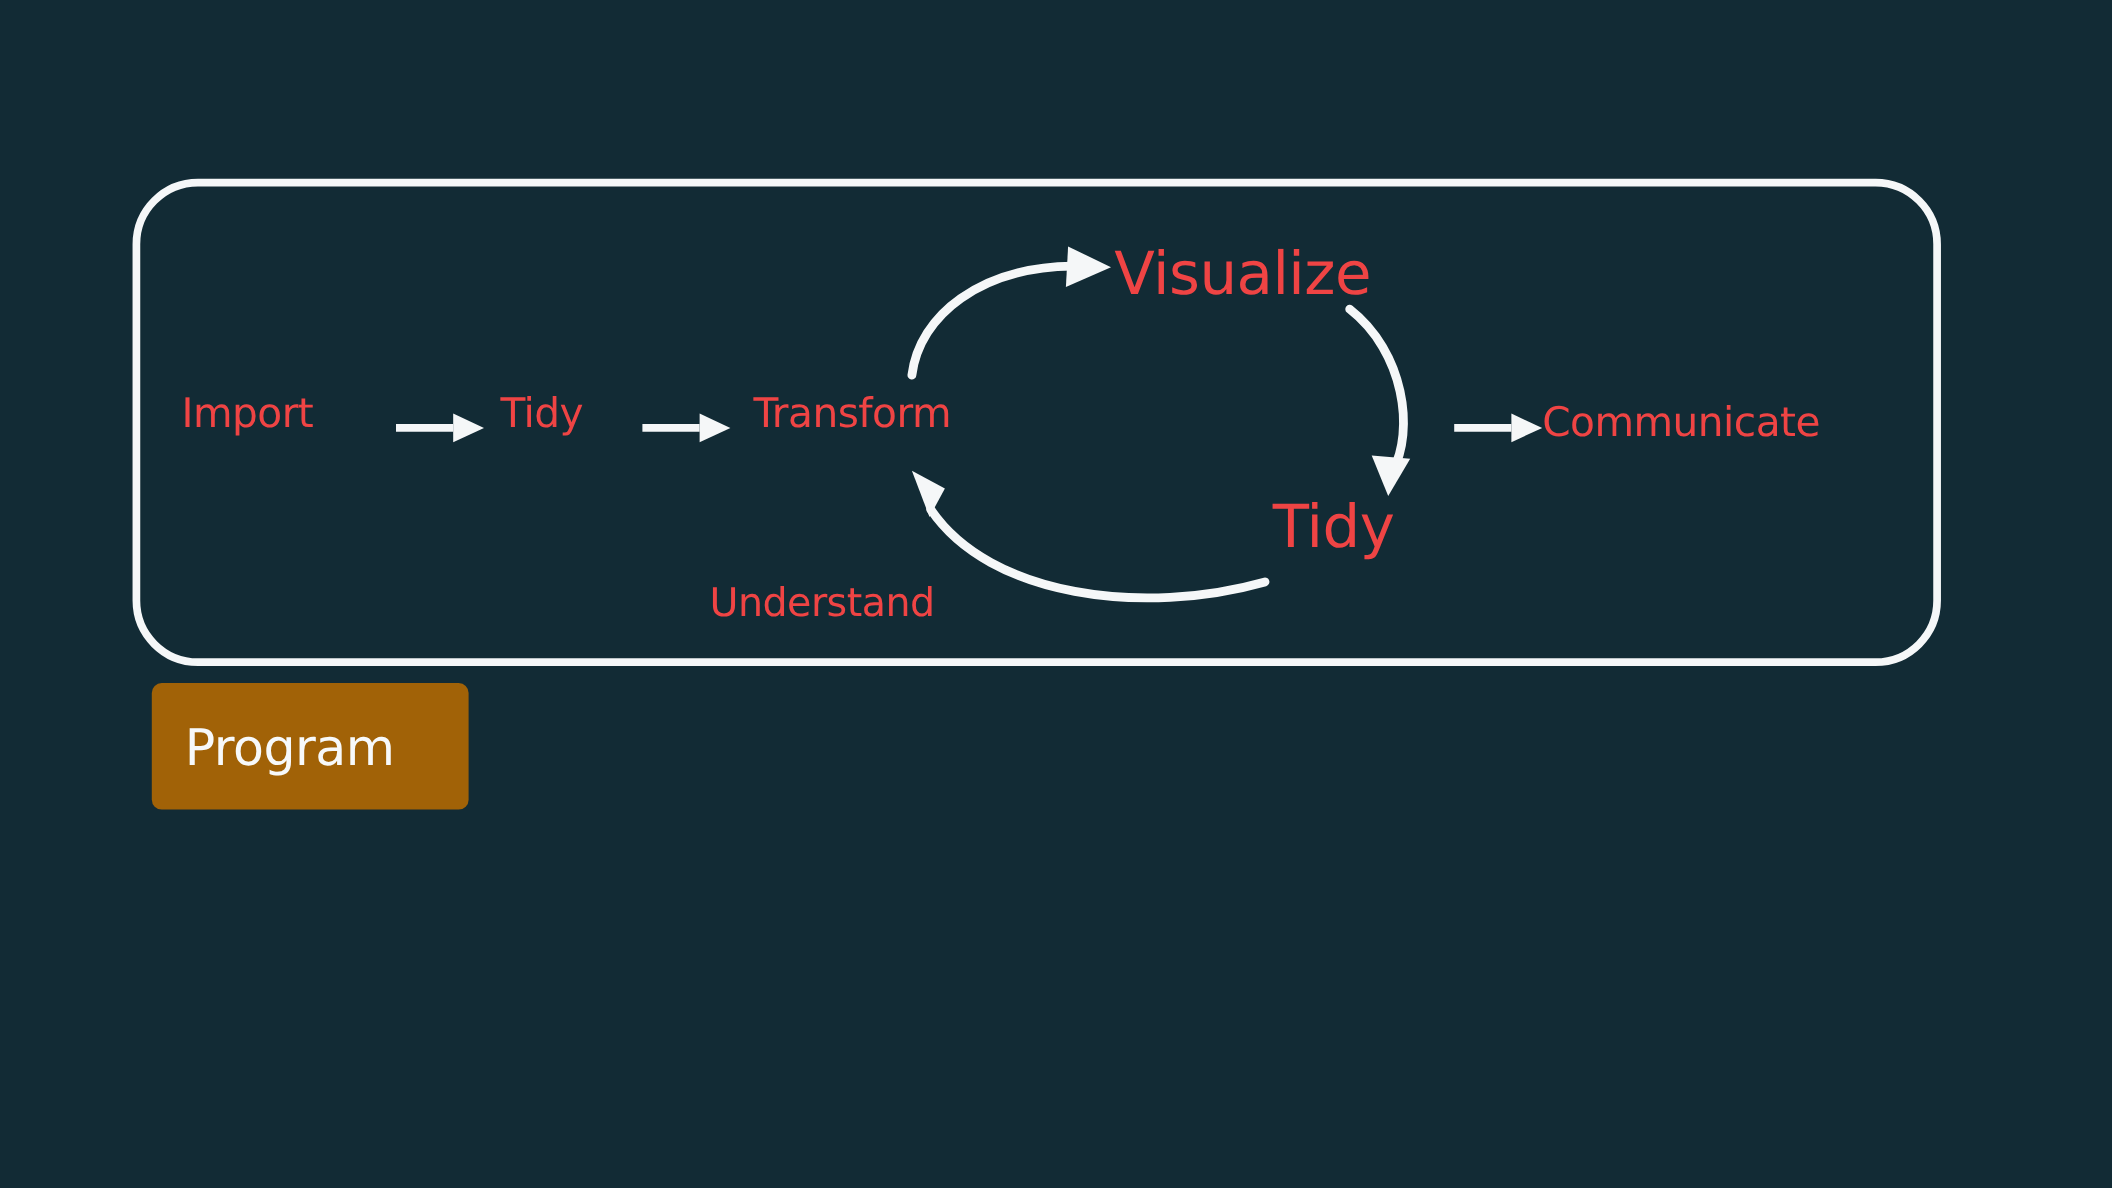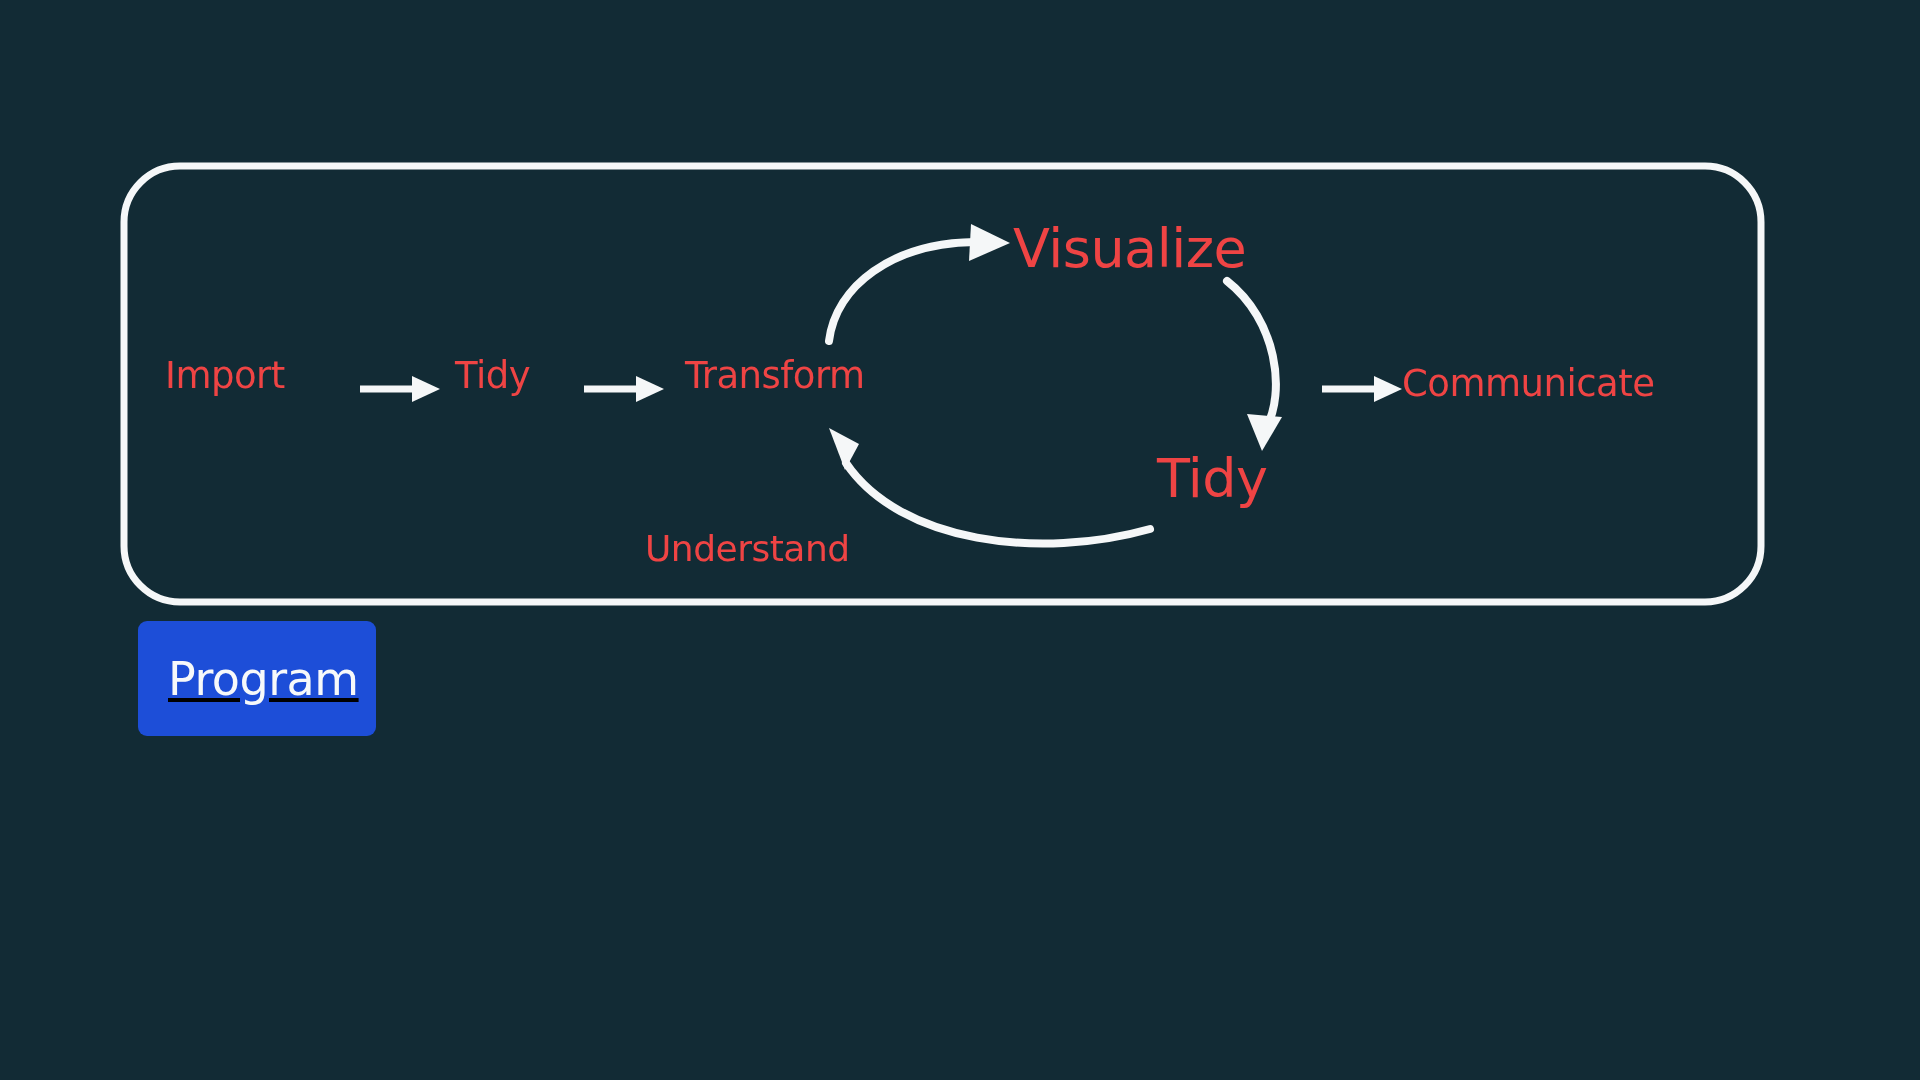--- a/index.html
+++ b/index.html
@@ -52,30 +52,29 @@
   #label-transform{ left: 685px;  top: 357px; }
   #label-visualize{ left: 1013px; top: 222px; }
   #label-model    { left: 1157px; top: 452px; }
   #label-communicate { left: 1402px; top: 365px; }
   #label-understand  { left: 645px;  top: 531px; }
 
   #program-button {
     position: absolute;
     left: 138px;
     top: 621px;
-    width: 238px;
+    width: 288px;
     height: 115px;
-    background: #1d4ed8;
+    background: #a16207;
     border-radius: 9px;
     display: flex;
     align-items: center;
     justify-content: flex-start;
     box-sizing: border-box;
     padding-left: 30px;
-    text-decoration: underline;
   }
   #program-button-label {
     color: #f7f9fa;
     font-family: "DejaVu Sans", sans-serif;
     font-size: 46px;
     line-height: 1;
     white-space: nowrap;
     letter-spacing: -0.5px;
   }
 </style>

